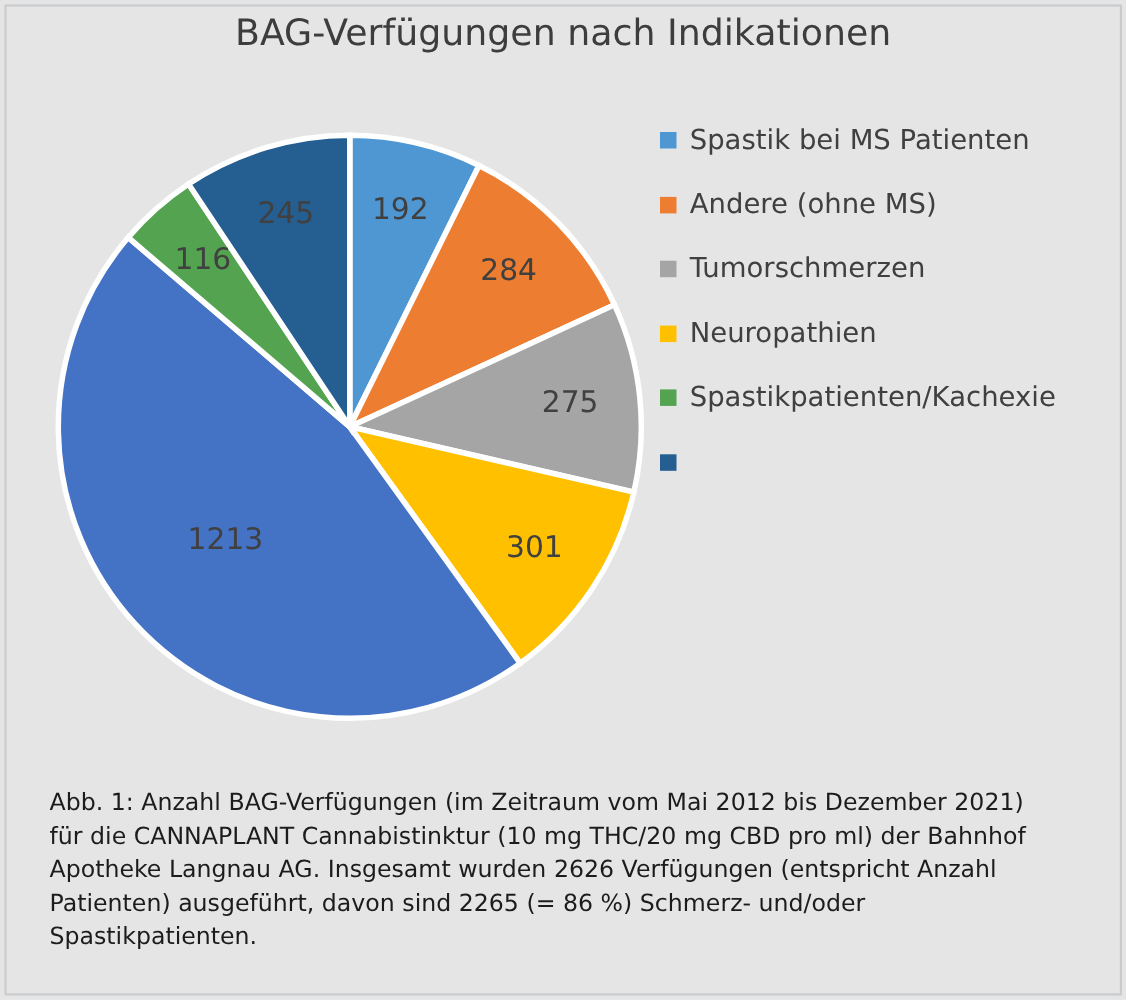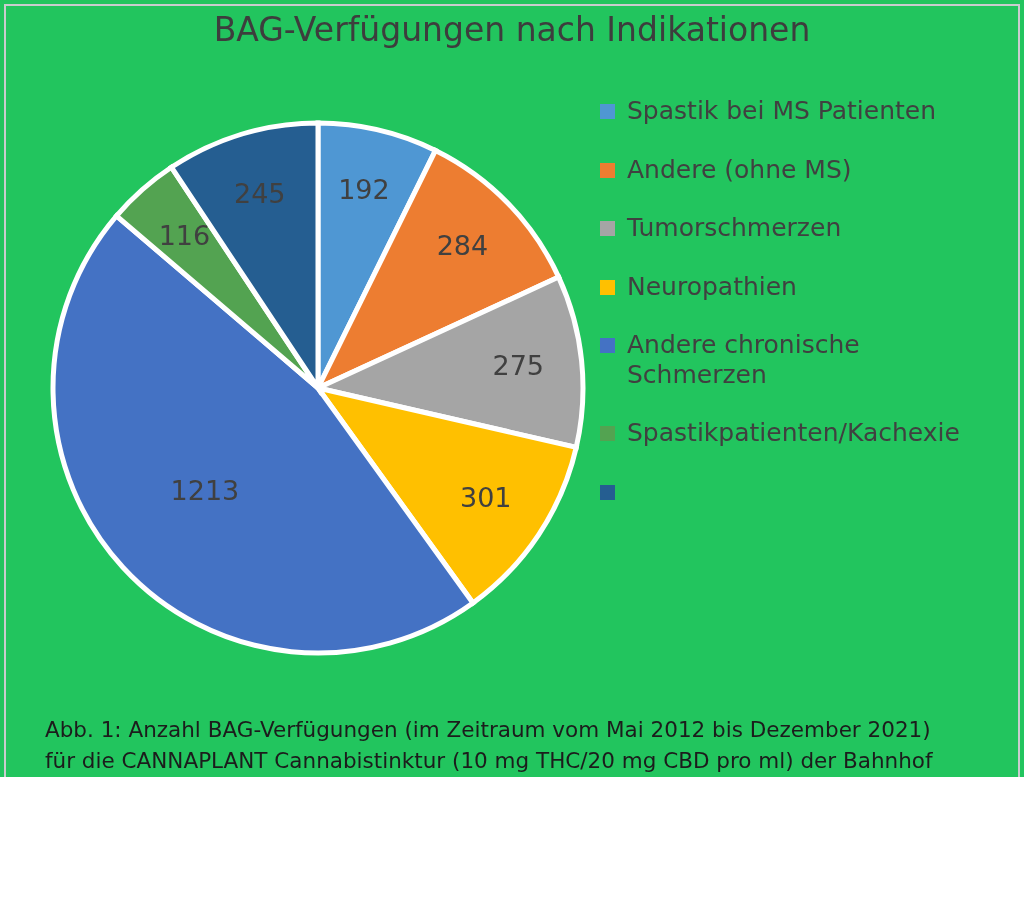--- a/index.html
+++ b/index.html
@@ -6,22 +6,22 @@
     margin: 0;
     padding: 0;
     background: #ffffff;
   }
   body {
     font-family: "Liberation Sans", sans-serif;
   }
   #page {
     position: relative;
     width: 1024px;
-    height: 777px;
-    background: #22c55e;
+    height: 909px;
+    background: #e5e5e5;
     box-sizing: border-box;
     overflow: hidden;
   }
   .frame {
     position: absolute;
     left: 4px;
     top: 4px;
     width: 1016px;
     height: 901px;
     border: 2px solid #c9ccce;
@@ -54,21 +54,21 @@
     font-family: "DejaVu Sans", sans-serif;
     font-size: 27px;
     fill: #404040;
     text-anchor: middle;
     dominant-baseline: middle;
   }
   
   #legend {
     position: absolute;
     left: 600px;
-    top: 96px;
+    top: 112px;
     width: 412px;
   }
   .legend-item {
     display: flex;
     align-items: flex-start;
     margin-bottom: 29px;
     line-height: 1.18;
   }
   .legend-swatch {
     width: 15px;
@@ -141,25 +141,20 @@
       </div>
       <div class="legend-item">
         <span class="legend-swatch" style="background: rgb(165, 165, 165);"></span>
         <span class="legend-label">Tumorschmerzen</span>
       </div>
       <div class="legend-item">
         <span class="legend-swatch" style="background: rgb(255, 192, 0);"></span>
         <span class="legend-label">Neuropathien</span>
       </div>
       <div class="legend-item">
-        <span class="legend-swatch" style="background: rgb(68, 114, 196);"></span>
-        <span class="legend-label">Andere chronische
-Schmerzen</span>
-      </div>
-      <div class="legend-item">
         <span class="legend-swatch" style="background: rgb(83, 163, 81);"></span>
         <span class="legend-label">Spastikpatienten/Kachexie</span>
       </div>
       <div class="legend-item">
         <span class="legend-swatch" style="background: rgb(37, 94, 145);"></span>
       </div>
     </div>
 
   <div id="caption">
     <p>Abb. 1: Anzahl BAG-Verfügungen (im Zeitraum vom Mai 2012 bis Dezember 2021) für die CANNAPLANT Cannabistinktur (10 mg THC/20 mg CBD pro ml) der Bahnhof Apotheke Langnau AG. Insgesamt wurden 2626 Verfügungen (entspricht Anzahl Patienten) ausgeführt, davon sind 2265 (= 86 %) Schmerz- und/oder Spastikpatienten.</p>

